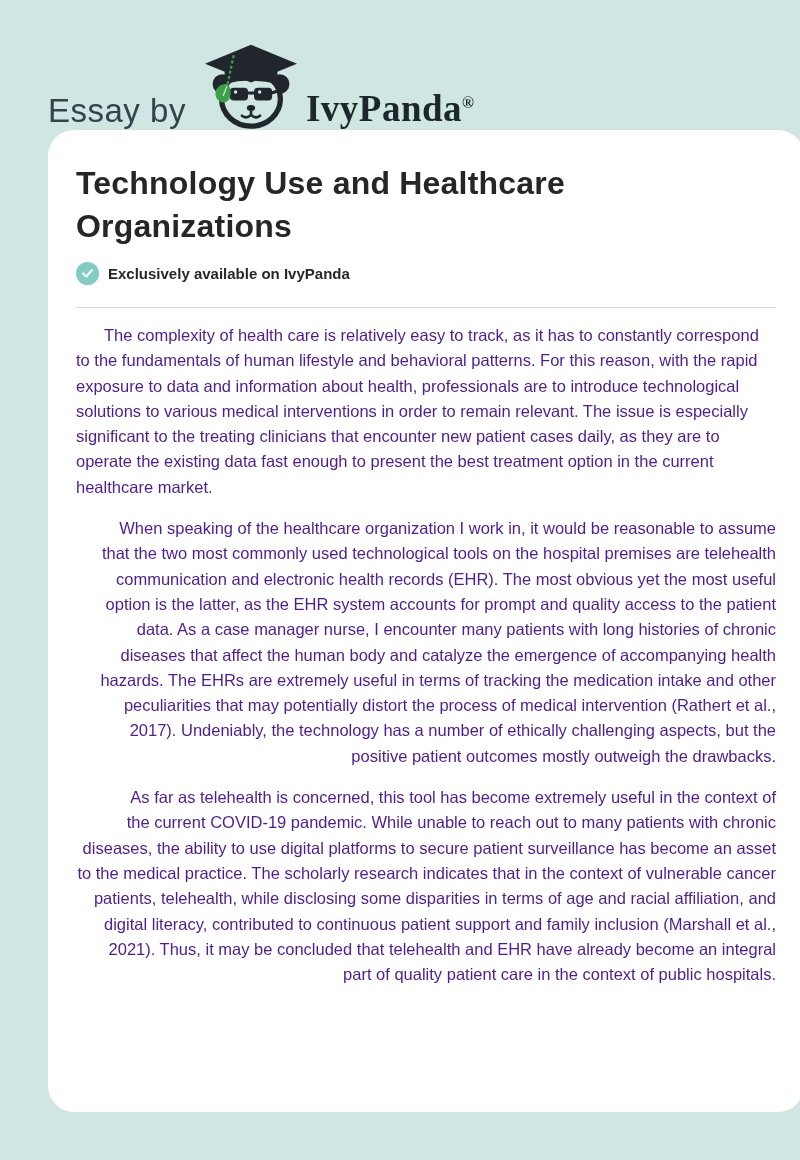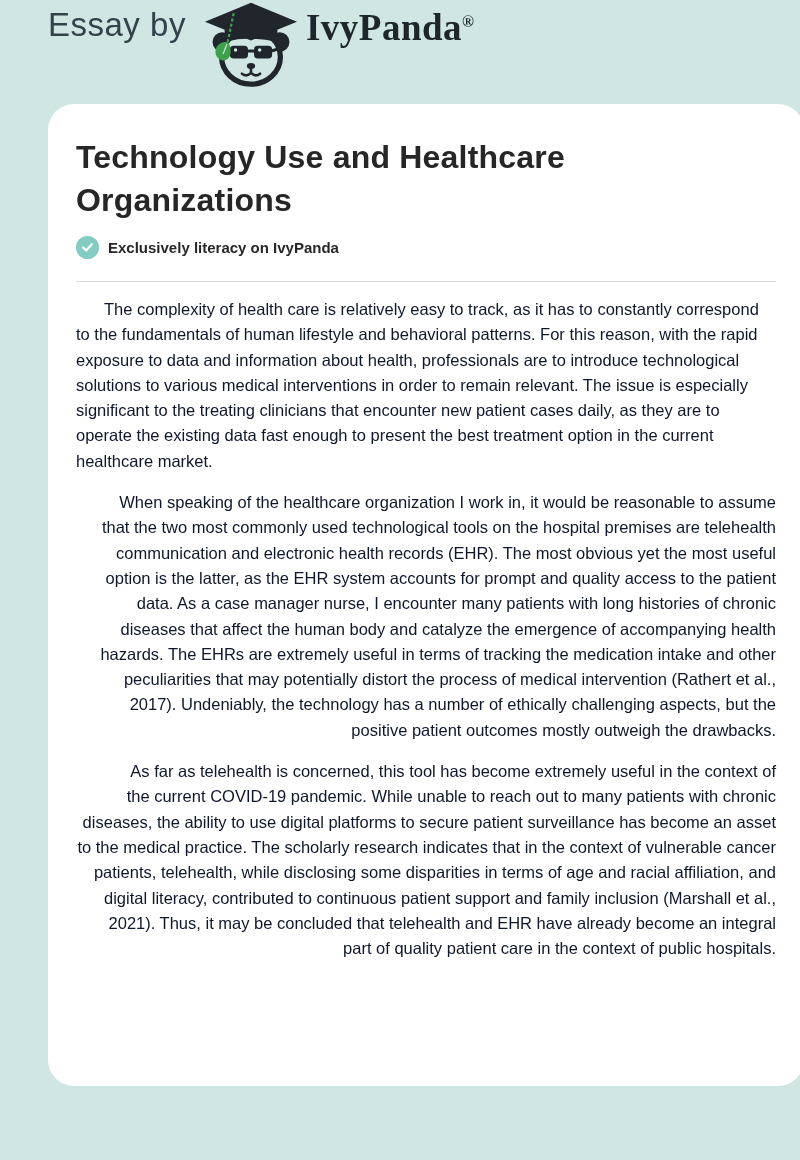--- a/index.html
+++ b/index.html
@@ -5,23 +5,23 @@
   * { margin: 0; padding: 0; box-sizing: border-box; }
   html, body {
     width: 800px;
     height: 1160px;
     font-family: "Liberation Sans", sans-serif;
   }
   body { background: #cfe6e3; overflow: hidden; }
 
   
   .site-header {
-    height: 104px;
+    height: 130px;
     display: flex;
-    align-items: flex-start;
+    align-items: flex-end;
     padding-left: 48px;
     padding-top: 6px;
   }
   .essay-by {
     font-size: 33px;
     font-weight: 400;
     color: #33424b;
     letter-spacing: 0.5px;
   }
   .logo-wrap {
@@ -86,21 +86,21 @@
   }
   .divider {
     border: none;
     border-top: 1px solid #d9d9d9;
     margin-top: 22px;
   }
   .essay-body p {
     margin-top: 15px;
     font-size: 16.5px;
     line-height: 25.3px;
-    color: #0f172a;
+    color: #4c1d95;
     text-indent: 28px;
   }
   .essay-body p + p { margin-top: 16px; text-align: right; }
 </style>
 </head>
 <body>
 
 <div class="page">
 
   <header class="site-header">
@@ -141,21 +141,21 @@
   <main class="card">
 
     <h1 class="essay-title">Technology Use and Healthcare Organizations</h1>
 
     <div class="badge-row">
       <span class="badge-circle">
         <svg viewBox="0 0 12 10" aria-hidden="true">
           <path d="M1.2 5 L4.6 8.4 L10.8 1.4" stroke="#ffffff" stroke-width="2.4" fill="none" stroke-linecap="round" stroke-linejoin="round"></path>
         </svg>
       </span>
-      <span class="badge-text">Exclusively literacy on IvyPanda</span>
+      <span class="badge-text">Exclusively available on IvyPanda</span>
     </div>
 
     <hr class="divider">
 
     <div class="essay-body">
       <p>The complexity of health care is relatively easy to track, as it has to constantly correspond to the fundamentals of human lifestyle and behavioral patterns. For this reason, with the rapid exposure to data and information about health, professionals are to introduce technological solutions to various medical interventions in order to remain relevant. The issue is especially significant to the treating clinicians that encounter new patient cases daily, as they are to operate the existing data fast enough to present the best treatment option in the current healthcare market.</p>
       <p>When speaking of the healthcare organization I work in, it would be reasonable to assume that the two most commonly used technological tools on the hospital premises are telehealth communication and electronic health records (EHR). The most obvious yet the most useful option is the latter, as the EHR system accounts for prompt and quality access to the patient data. As a case manager nurse, I encounter many patients with long histories of chronic diseases that affect the human body and catalyze the emergence of accompanying health hazards. The EHRs are extremely useful in terms of tracking the medication intake and other peculiarities that may potentially distort the process of medical intervention (Rathert et al., 2017). Undeniably, the technology has a number of ethically challenging aspects, but the positive patient outcomes mostly outweigh the drawbacks.</p>
       <p>As far as telehealth is concerned, this tool has become extremely useful in the context of the current COVID-19 pandemic. While unable to reach out to many patients with chronic diseases, the ability to use digital platforms to secure patient surveillance has become an asset to the medical practice. The scholarly research indicates that in the context of vulnerable cancer patients, telehealth, while disclosing some disparities in terms of age and racial affiliation, and digital literacy, contributed to continuous patient support and family inclusion (Marshall et al., 2021). Thus, it may be concluded that telehealth and EHR have already become an integral part of quality patient care in the context of public hospitals.</p>
     </div>
 

